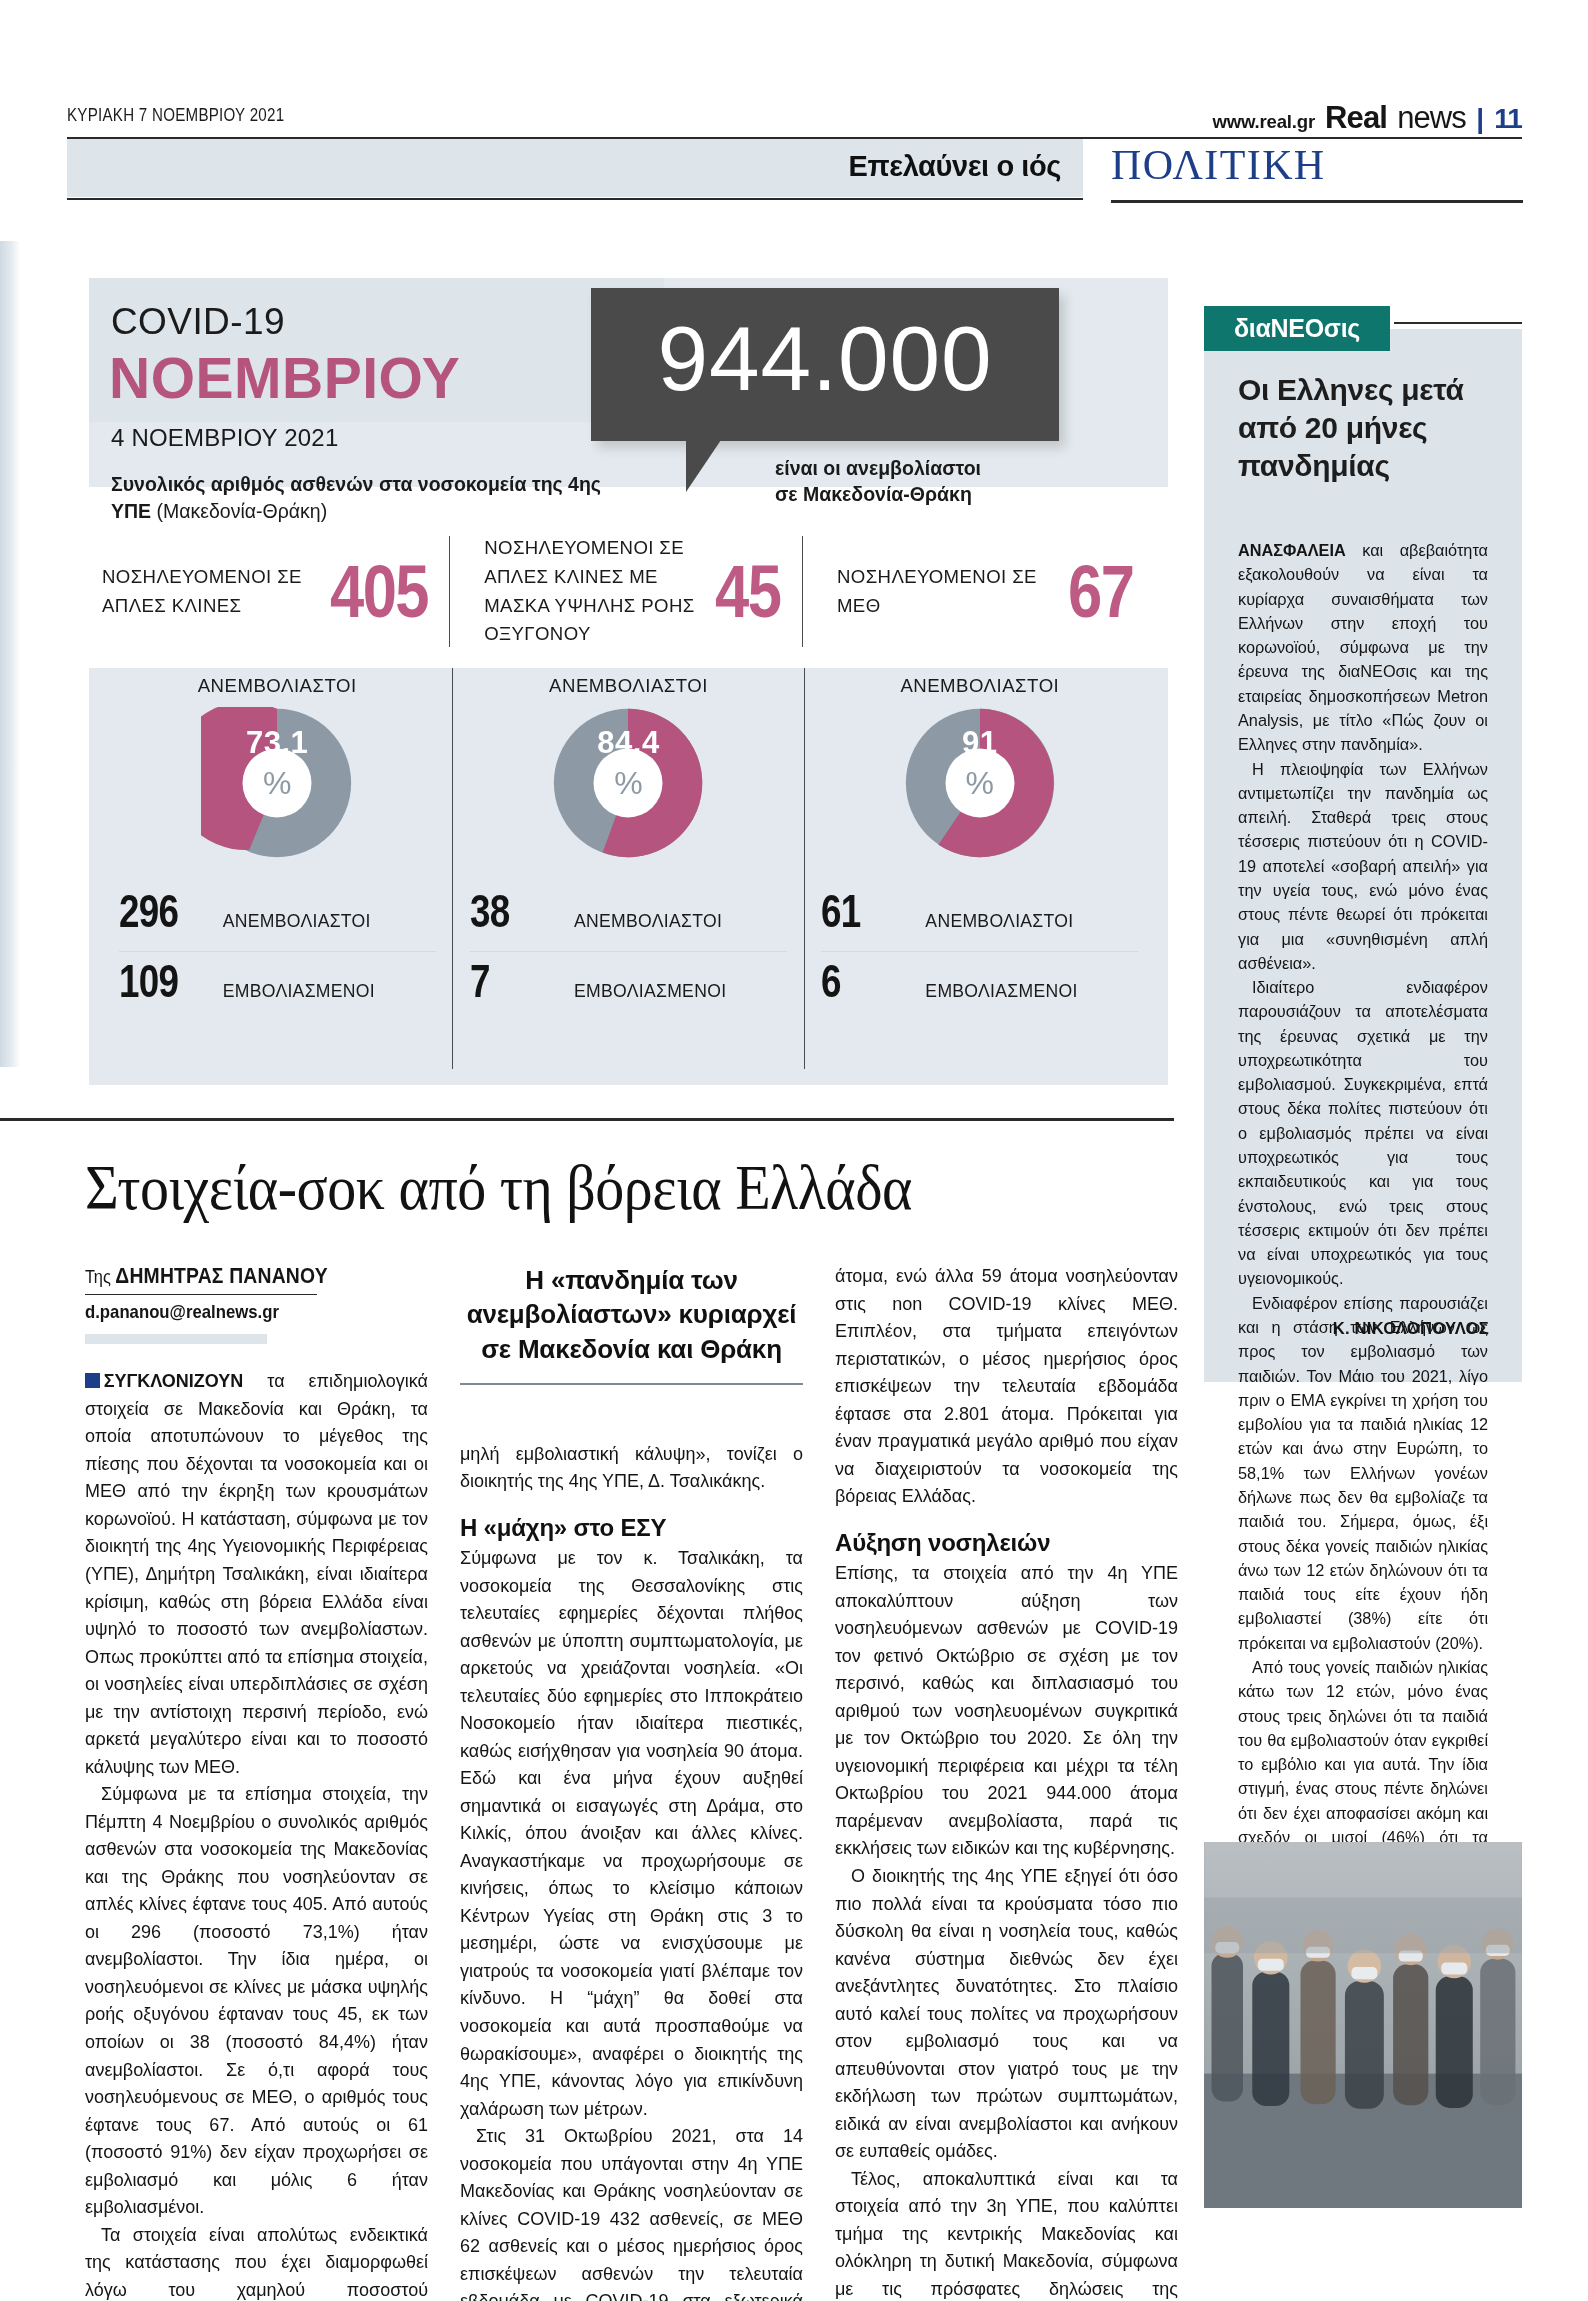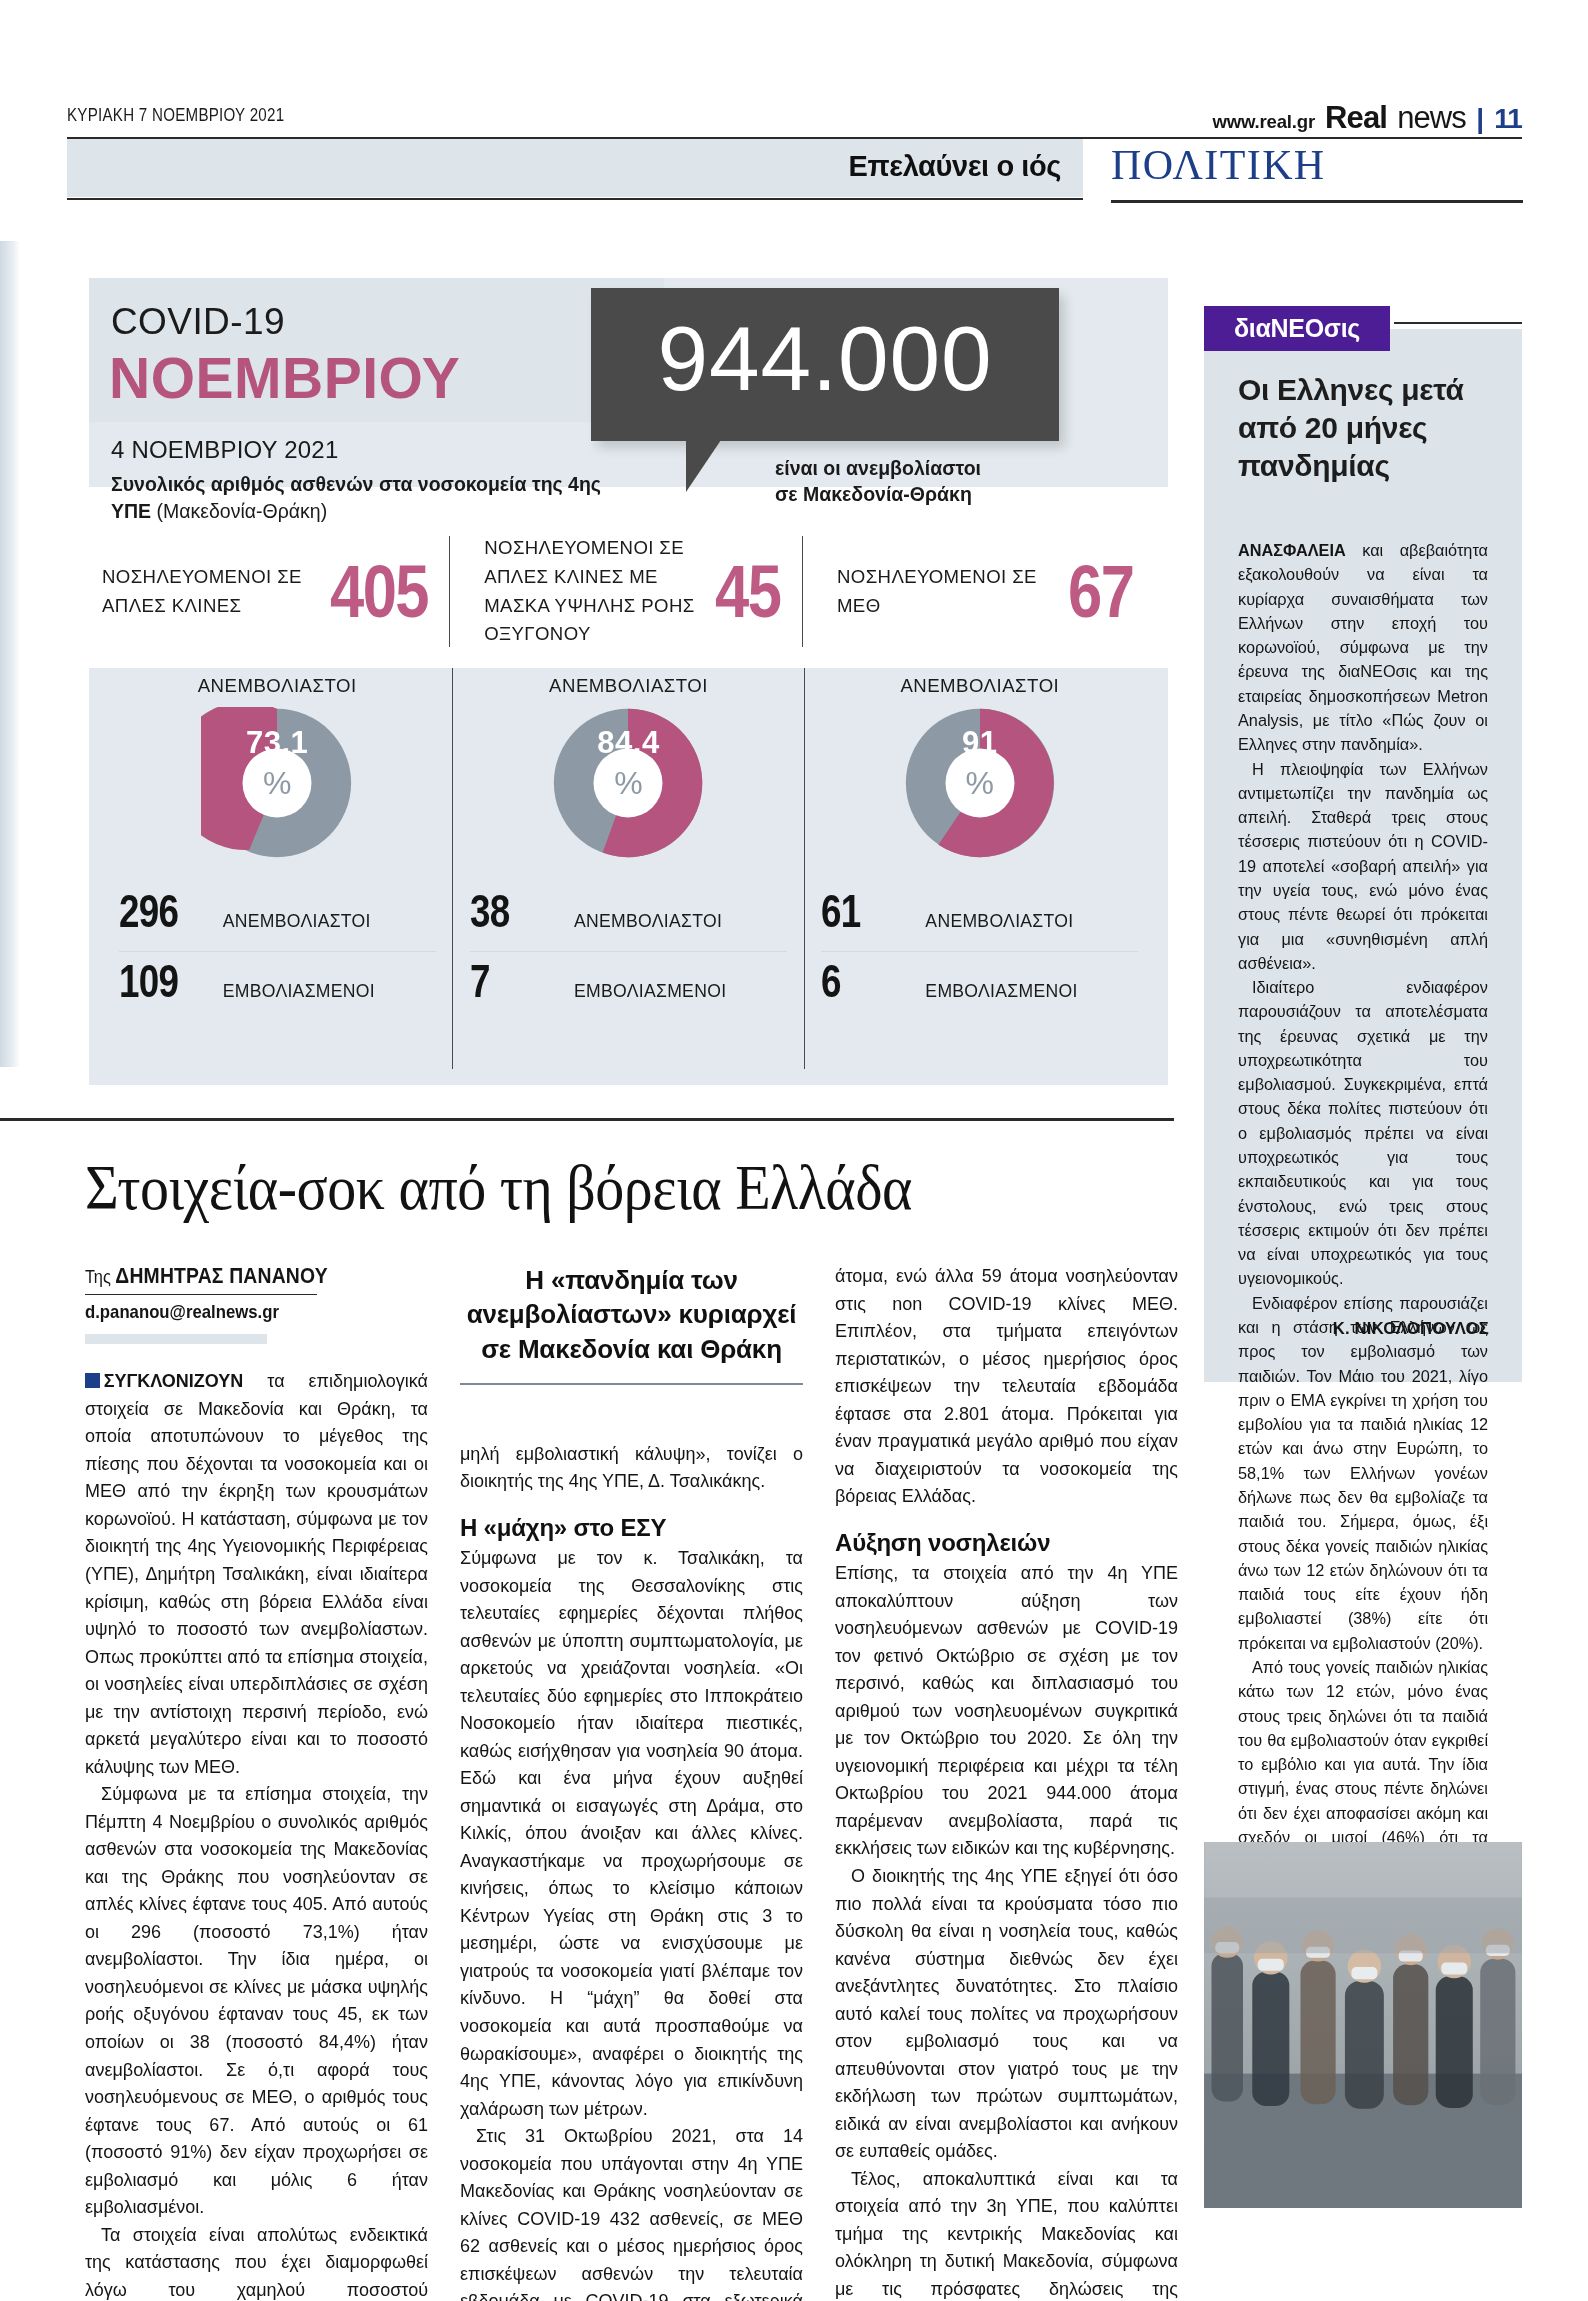--- a/index.html
+++ b/index.html
@@ -75,21 +75,21 @@
   }
   .covid-label {
     position:absolute; left:111px; top:301px;
     font-size:37px; font-weight:400; color:#1b1b1b; letter-spacing:0.4px;
   }
   .nosileies {
     position:absolute; left:109px; top:345px;
     font-size:57px; font-weight:800; color:#b4547f; letter-spacing:0.5px;
   }
   .info-date {
-    position:absolute; left:111px; top:436px;
+    position:absolute; left:111px; top:424px;
     font-size:24px; color:#1a1a1a; letter-spacing:0.2px;
   }
   .info-sub {
     position:absolute; left:111px; top:471px; width:519px;
     font-size:19.5px; font-weight:700; color:#1a1a1a; line-height:1.4;
   }
   .info-sub .thin { font-weight:400; }
 
   
   .bubble {
@@ -208,21 +208,21 @@
   .deck-rule { width:100%; height:1.9px; background:#7e8a94; margin:16.7px 0 0; }
 
   .subhead {
     font-size:24px; font-weight:700; color:#111; margin:18.6px 0 2.8px; letter-spacing:-0.2px;
   }
 
   
   .side { position:absolute; left:1204px; top:278px; width:318px; height:1558px; }
   .side-tab {
     position:absolute; left:0; top:28px; width:186px; height:45px;
-    background:#4c1d95; color:#fff; font-size:25px; font-weight:700;
+    background:#0f766e; color:#fff; font-size:25px; font-weight:700;
     display:flex; align-items:center; justify-content:center; letter-spacing:-0.3px;
     z-index:3;
   }
   .side-tab-rule { position:absolute; left:190px; top:44px; width:128px; height:1.9px; background:#2b2b2b; }
   .side-body {
     position:absolute; left:0; top:51px; width:318px; height:1053px;
     background:#dce4ea;
   }
   .side-title {
     position:absolute; left:34px; top:93px; width:260px;

